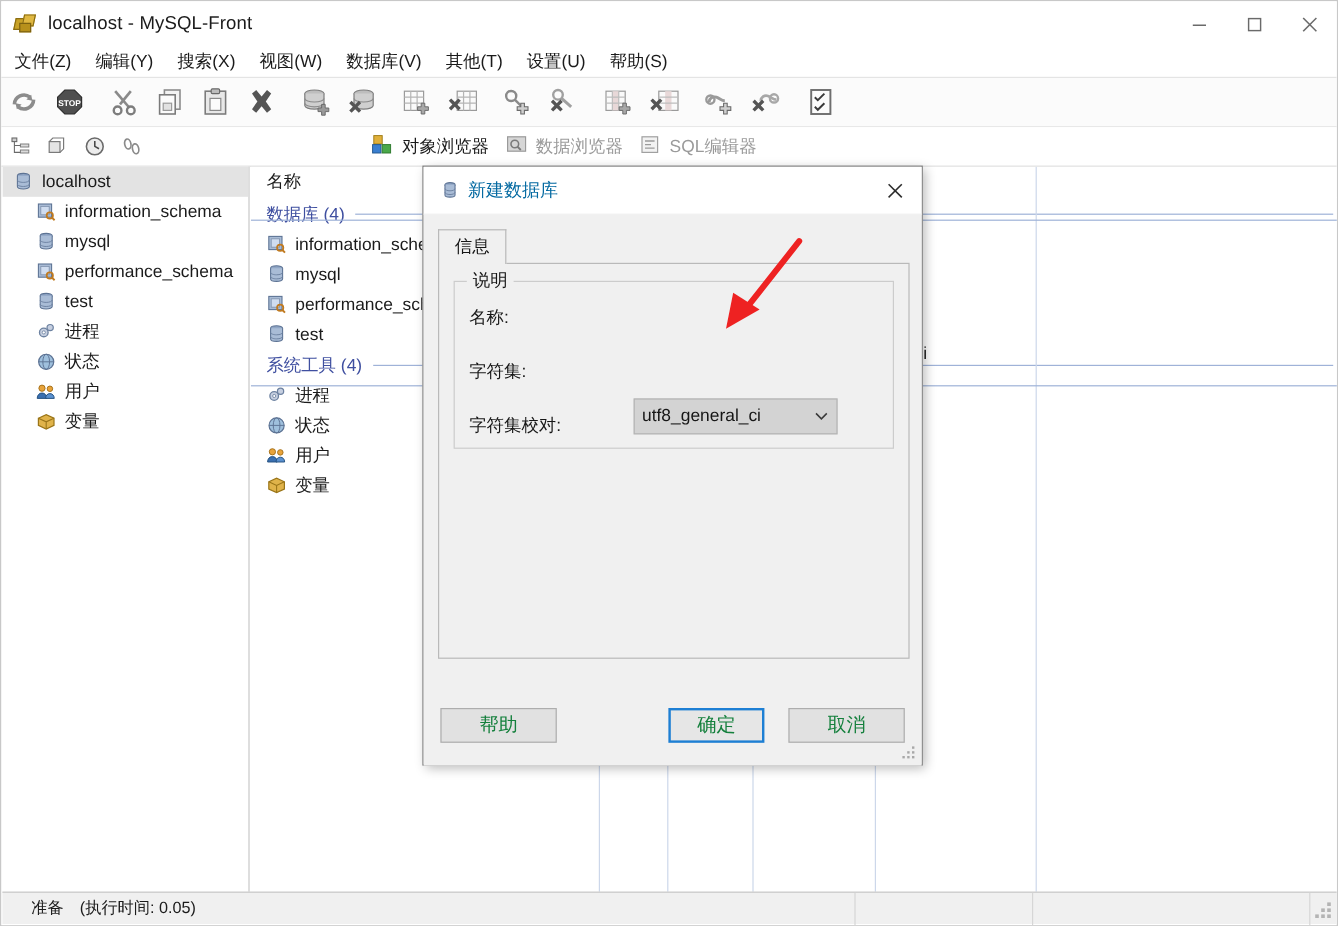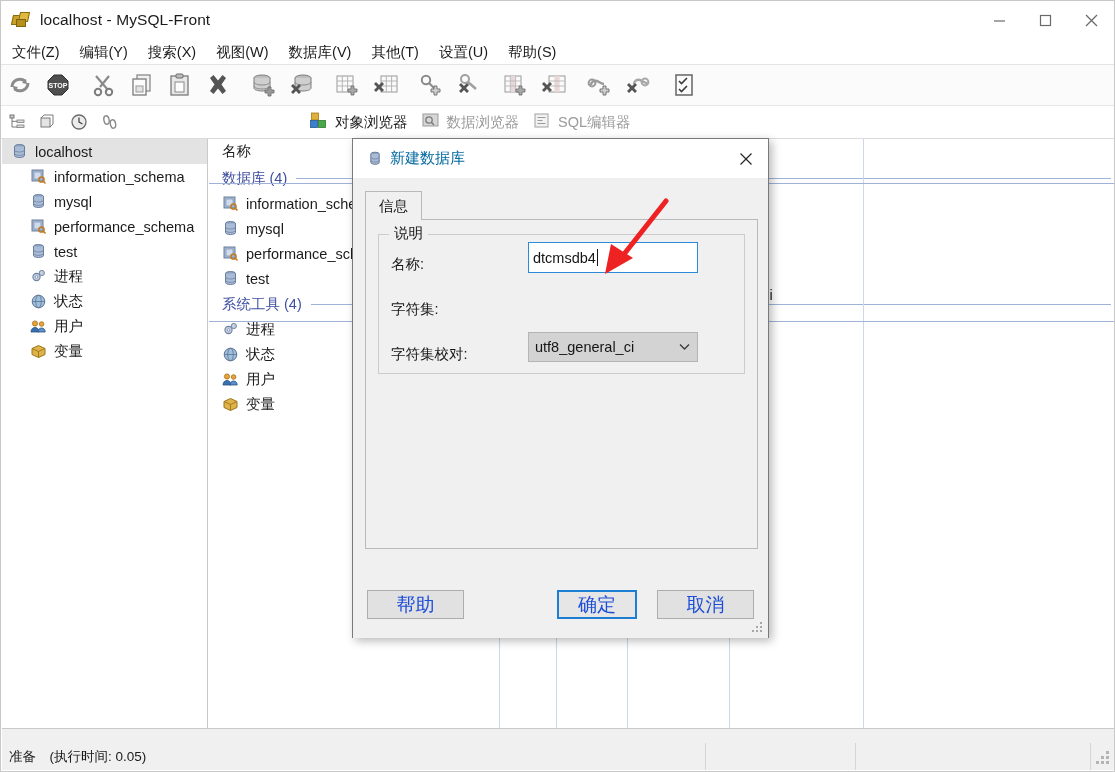--- a/index.html
+++ b/index.html
@@ -135,23 +135,23 @@
     display: flex; align-items: center; height: 25px; padding-left: 13px;
     font-size: 14.5px; color: #1b1b1b; white-space: nowrap;
   }
   .item-row .ico { width: 17px; height: 17px; margin-right: 7px; flex: 0 0 17px; position: relative; }
   .cell-val {
     position: absolute; font-size: 14.5px; color: #1b1b1b; white-space: nowrap;
   }
 
   
   .statusbar {
-    position: absolute; left: 1px; bottom: 1px; width: 1112px; height: 42px;
+    position: absolute; left: 1px; bottom: 1px; width: 1112px; height: 27px;
     background: #f0f0f0; border-top: 1px solid #c9c9c9;
-    display: flex; align-items: flex-end;
+    display: flex; align-items: center; padding-left: 17px;
   }
   .status-cell {
     height: 27px; display: flex; align-items: center;
     font-size: 13.5px; color: #1b1b1b; padding-left: 7px;
     border-right: 1px solid #d6d6d6; white-space: nowrap;
   }
   .status-grip { margin-left: auto; width: 22px; height: 27px; position: relative; }
   .status-grip i {
     position: absolute; width: 3px; height: 3px; background: #b4b4b4;
   }
@@ -211,21 +211,21 @@
   }
   .combo .cv { flex: 1; }
   .combo .chev { width: 14px; display: flex; align-items: center; justify-content: center; color: #3a3a3a; }
 
   .dlg-buttons {
     position: absolute; left: 0; bottom: 0; width: 415px; height: 62px;
   }
   .btn {
     position: absolute; top: 14px; height: 29px;
     background: #e1e1e1; border: 1px solid #adadad;
-    font-size: 19px; color: #1d4ed8;
+    font-size: 16px; color: #15803d;
     display: flex; align-items: center; justify-content: center;
   }
   .btn.default { border: 2px solid #1d7fd4; background: #e6e6e6; }
   .dlg-grip { position: absolute; right: 4px; bottom: 3px; width: 13px; height: 13px; }
   .dlg-grip i { position: absolute; width: 2px; height: 2px; background: #a8a8a8; }
 
   .arrow { position: absolute; left: 560px; top: 195px; pointer-events: none; }
 </style>
 </head>
 <body>
@@ -742,24 +742,20 @@
 
       <div class="tab-page">
         <div class="groupbox">
           <span class="gb-legend">说明</span>
 
           <div class="frow" style="top:20px;">名称:</div>
           <div class="frow" style="top:65px;">字符集:</div>
           <div class="frow" style="top:110px;">字符集校对:</div>
         </div>
 
-        <div class="txtinput" style="left:162px; top:22px; width:170px;">
-          <span>dtcmsdb4</span>
-            <span class="caret"></span>
-        </div>
 
 
         <div class="combo" style="left:162px; top:112px; width:170px;">
           <span class="cv">utf8_general_ci</span>
           <span class="chev">
             <svg width="11" height="8" viewBox="0 0 11 8">
                 <path d="M1 1.5L5.5 6 10 1.5" fill="none" stroke="#3a3a3a" stroke-width="1.3"></path>
               </svg>
           </span>
         </div>

